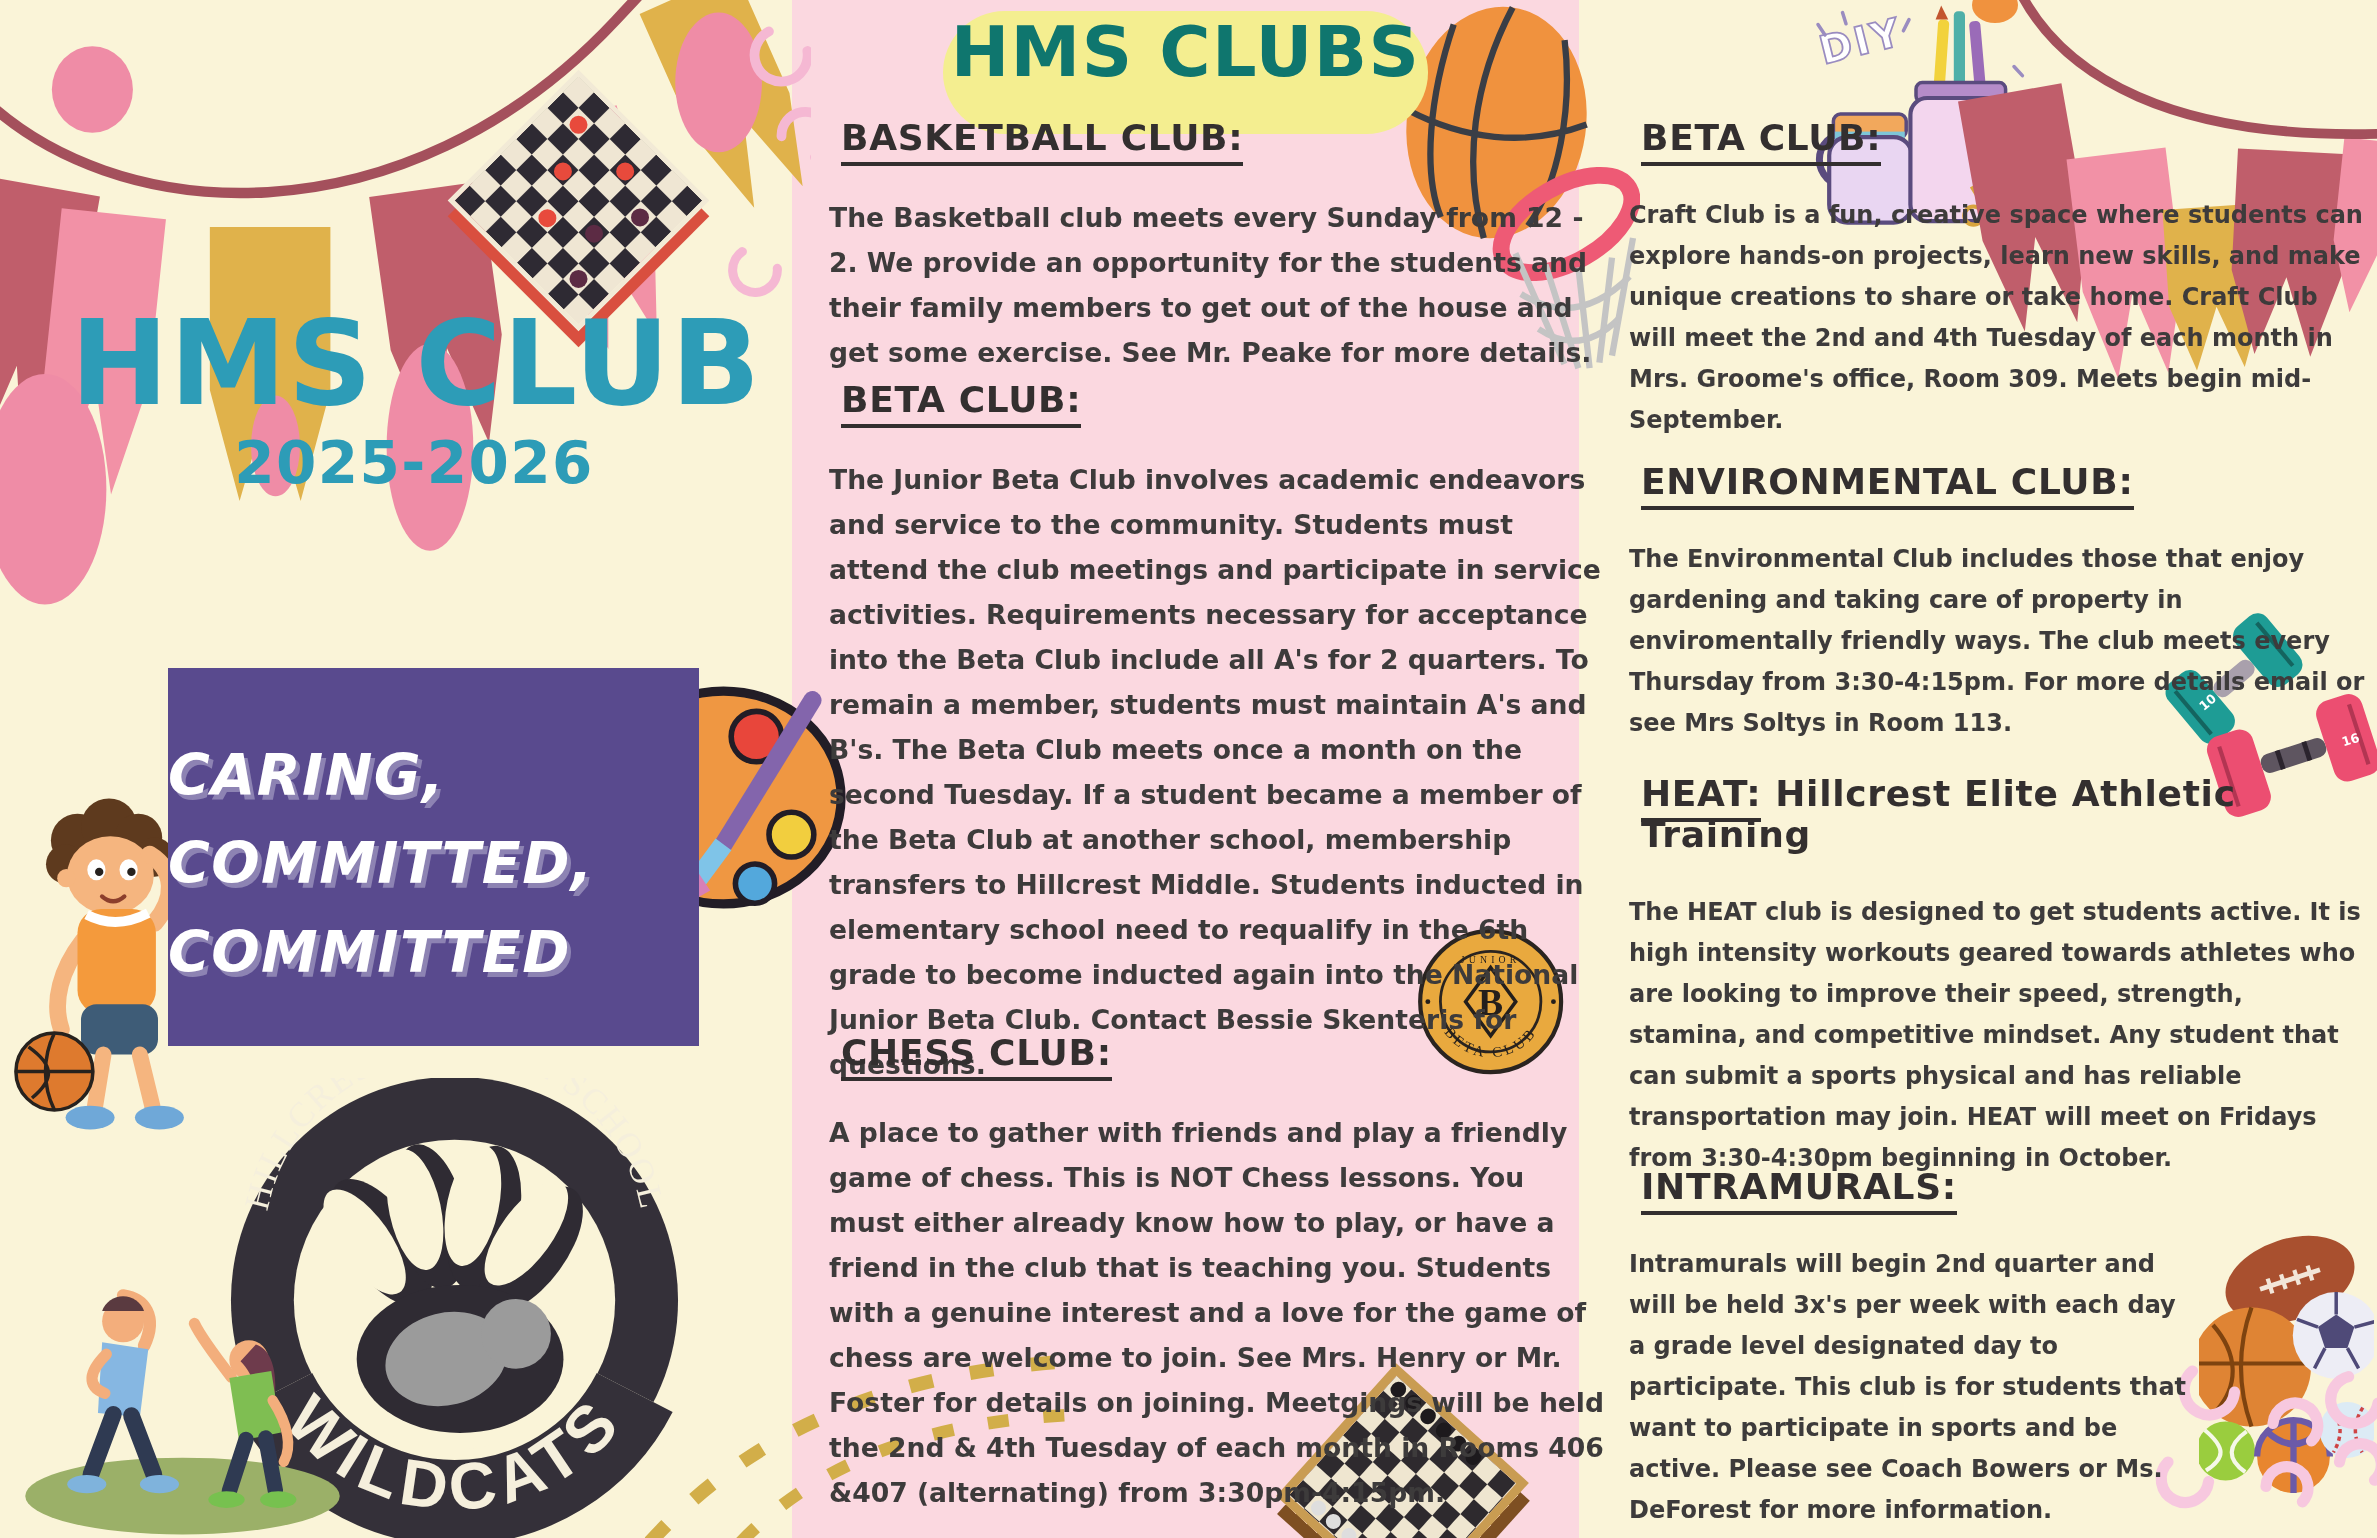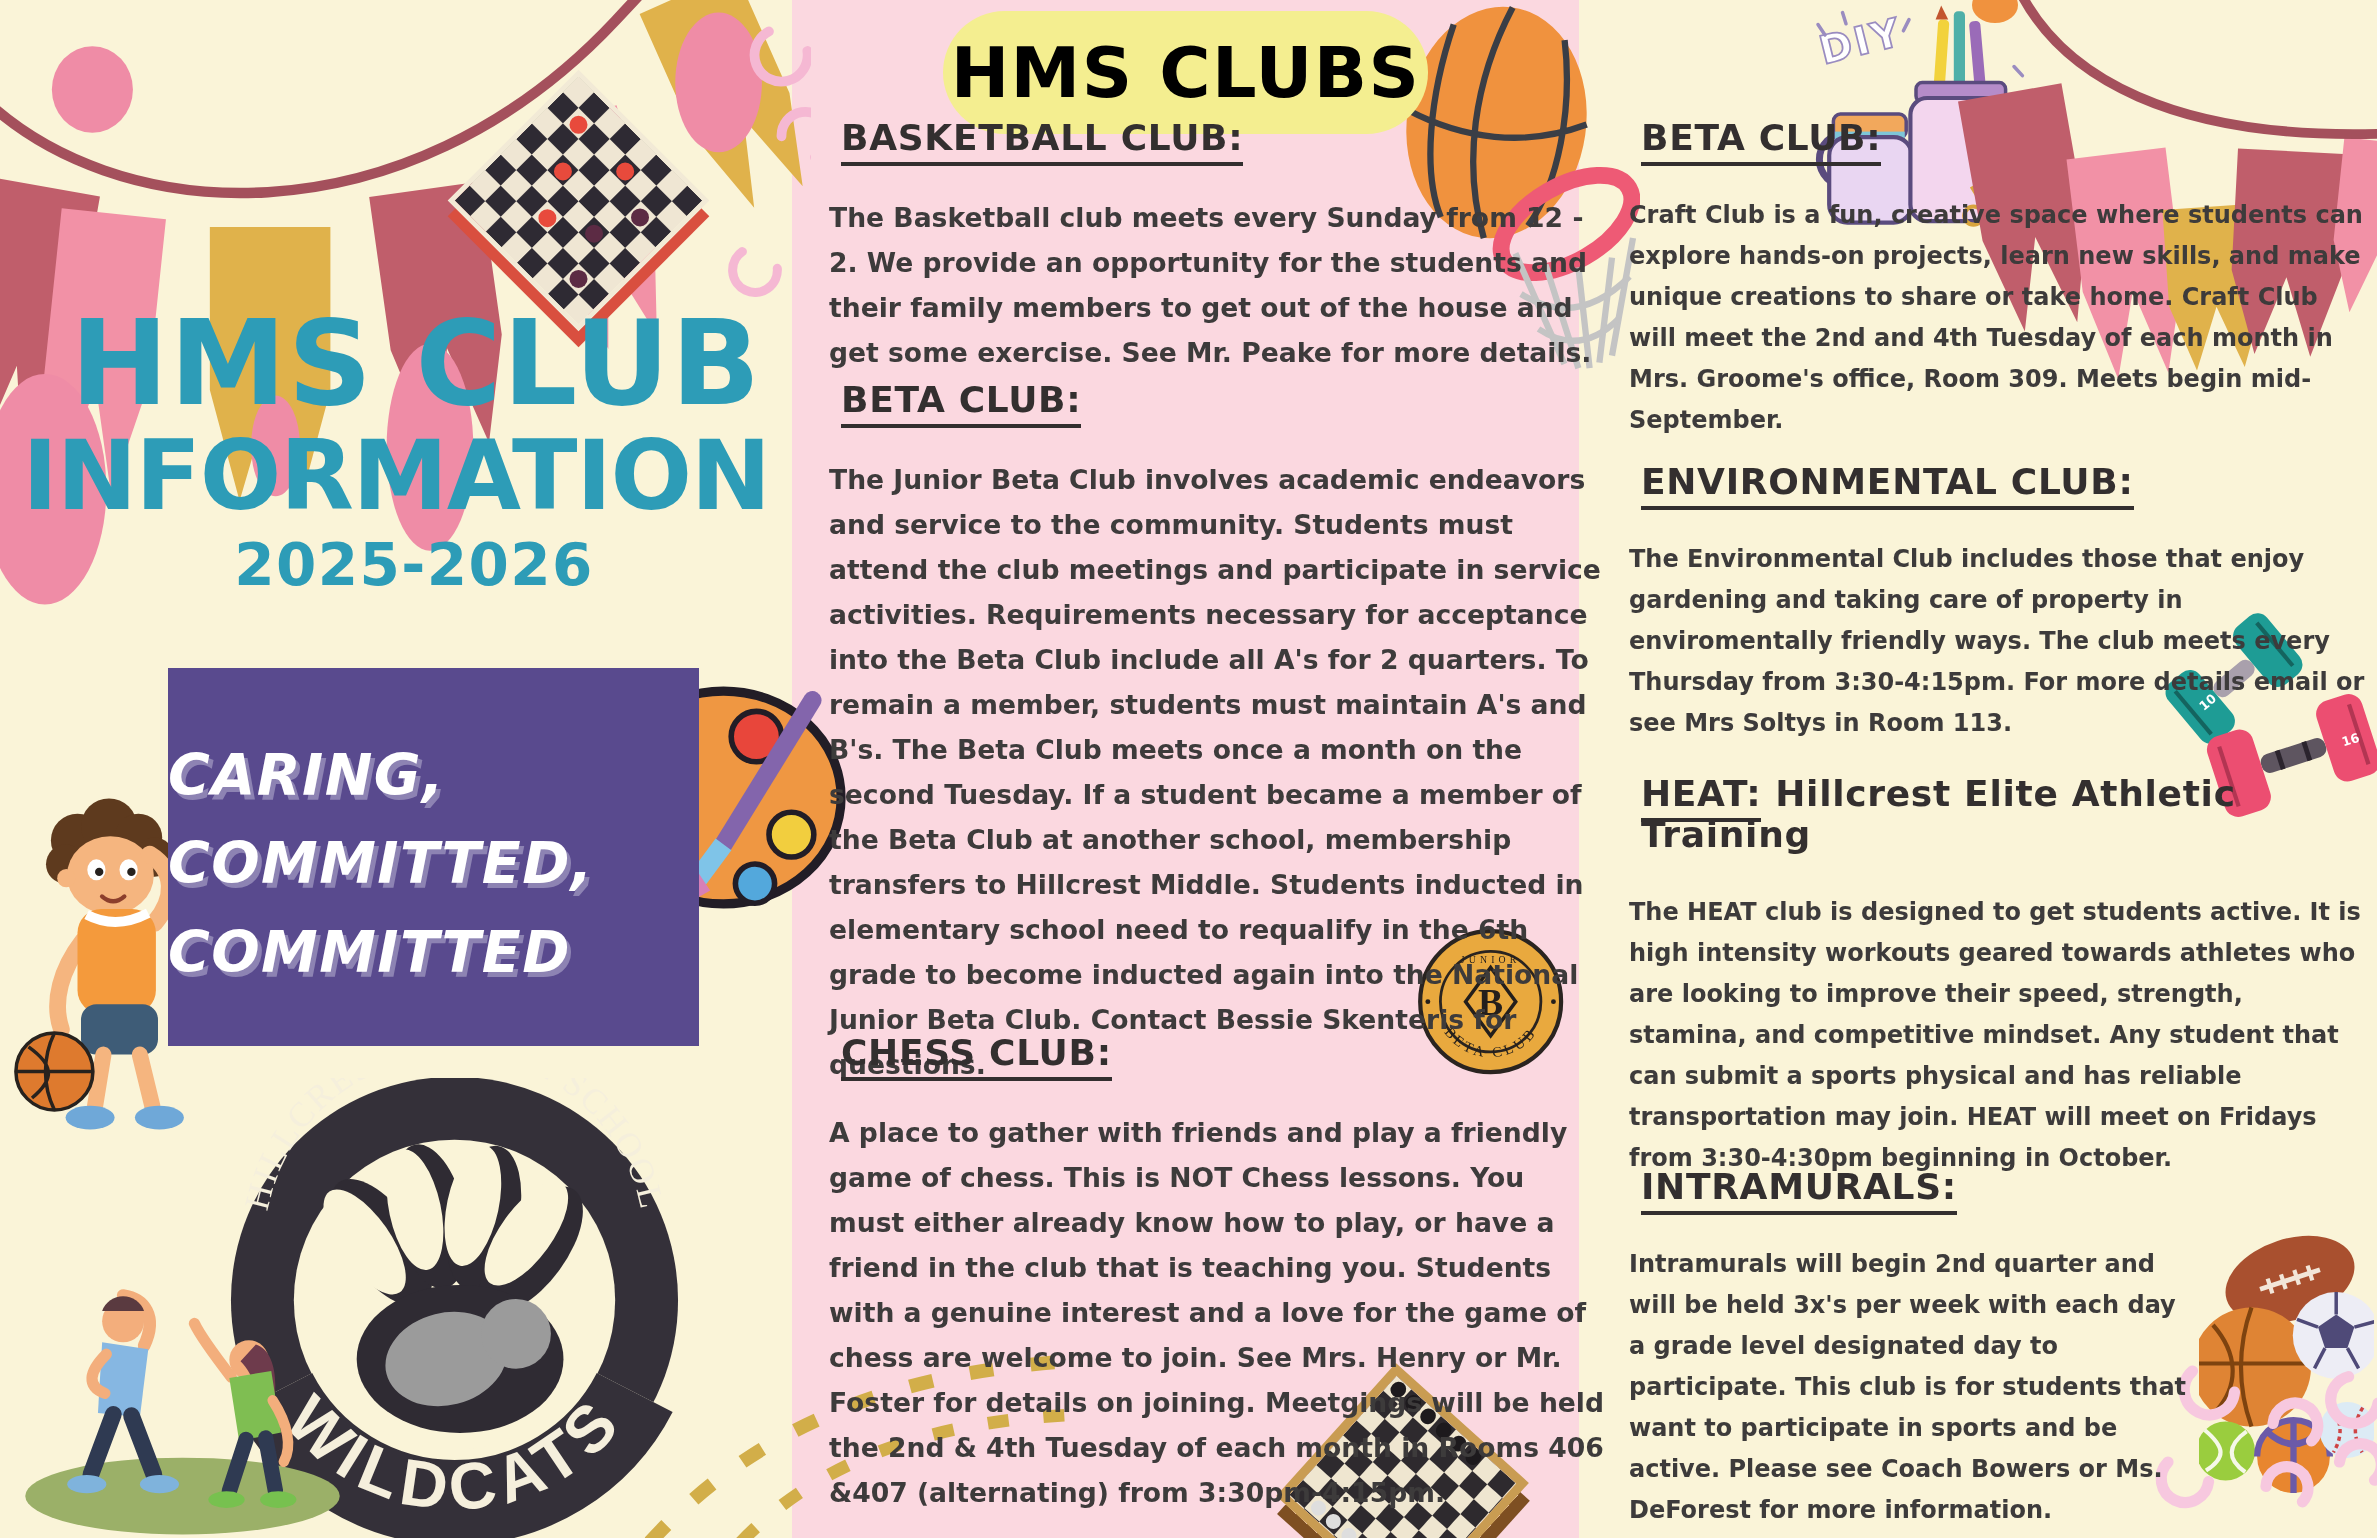--- a/index.html
+++ b/index.html
@@ -29,22 +29,22 @@
          transform:rotate(42deg);border:9px solid #c99c52;
          background:repeating-conic-gradient(#2e2a2e 0% 25%,#efe6d0 25% 50%);
          background-size:40px 40px;box-shadow:12.6px 12.6px 0 #7e4f22;}
   .chess .bp,.chess .wp{position:absolute;width:15.4px;height:15.4px;border-radius:50%;}
   .chess .bp{background:#1d1a1d;}
   .chess .wp{background:#dedede;}
   .orange-dot{left:1972px;top:-12.6px;width:46px;height:36px;border-radius:50%;background:#f0923e;}
 
   
   .pill{position:absolute;left:943px;top:11.2px;width:485px;height:123px;background:#f4ee90;
-        border-radius:62px;display:flex;align-items:center;justify-content:center;z-index:4;
-        font-size:70px;font-weight:bold;color:#000000;letter-spacing:1.4px;}
+        border-radius:62px;display:flex;justify-content:center;z-index:4;
+        font-size:70px;font-weight:bold;color:#0f766e;letter-spacing:1.4px;}
 
   
   .club{position:absolute;z-index:5;}
   .club-h{margin:12px;font-size:36px;font-weight:bold;color:#332f2f;letter-spacing:0.7px;}
   .club-h .u{border-bottom:4.9px solid #332f2f;padding-bottom:3.5px;}
   .club-h .sfx{margin-left:14px;}
   .club-p{margin:37px 0 0;font-weight:bold;color:#3d3b3b;}
   .mid .club-p{font-size:26.6px;line-height:45px;}
   .rgt .club-p{font-size:24px;line-height:41px;}
   .balls-spacer{float:right;width:168px;height:308px;}
@@ -85,21 +85,20 @@
     <div class="pc" style="left:91px;top:25px;background:#e84a3c"></div>
     <div class="pc" style="left:47px;top:69px;background:#e84a3c"></div>
     <div class="pc" style="left:134px;top:47px;background:#5c2b44"></div>
     <div class="pc" style="left:113px;top:91px;background:#5c2b44"></div>
     <div class="pc" style="left:69px;top:113px;background:#e84a3c"></div>
     <div class="pc" style="left:134px;top:134px;background:#5c2b44"></div>
   </div>
 
   <div class="title">
     <div class="t1">HMS CLUB</div>
-    <div class="t2">INFORMATION</div>
     <div class="t3">2025-2026</div>
   </div>
 
   <div class="motto">
     <div class="motto-text">
       <div>CARING,</div>
       <div>COMMITTED,</div>
       <div>COMMITTED</div>
     </div>
   </div>

